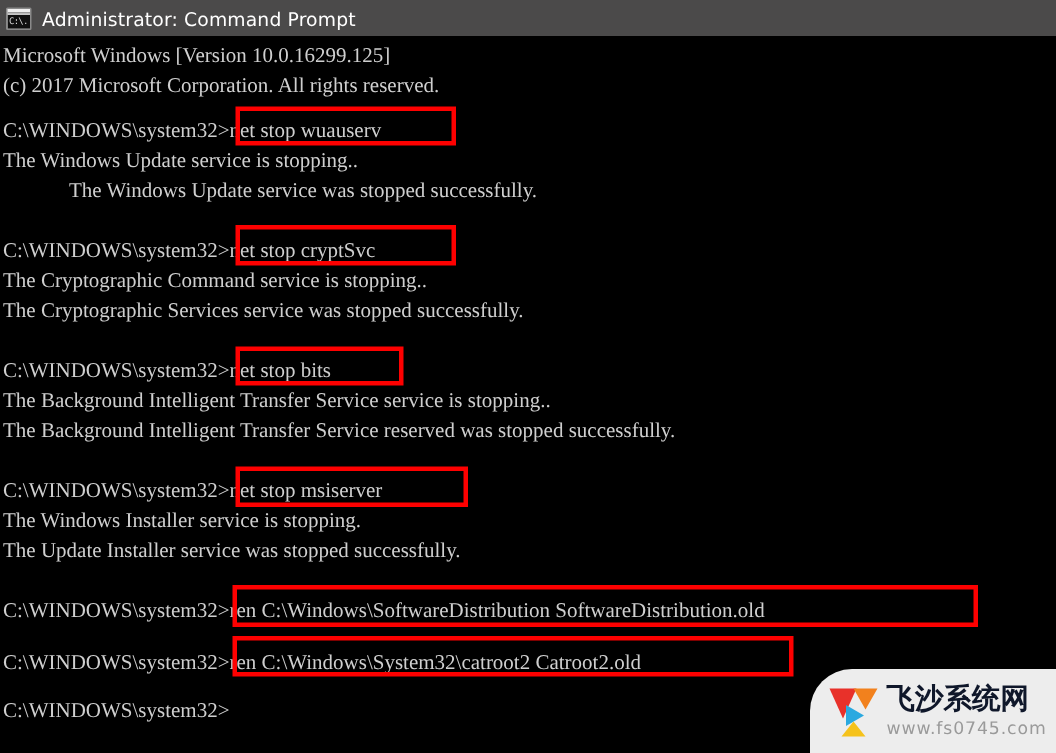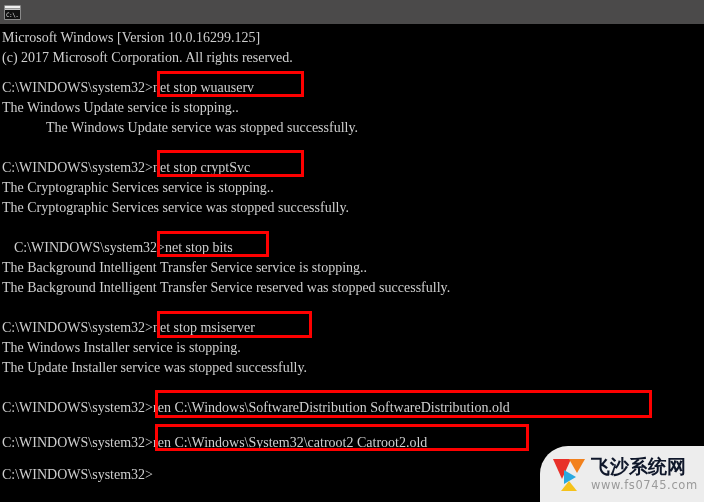--- a/index.html
+++ b/index.html
@@ -185,33 +185,34 @@
 </head>
 <body>
 
 <div id="window">
 
   <div id="titlebar">
     <div id="titlebar-icon">
       <div class="ico-title"></div>
       <div class="ico-body">C:\.</div>
     </div>
+    <span id="titlebar-text">Administrator: Command Prompt</span>
   </div>
 
   <div id="console">
     <div id="console-lines">
         <div class="line" style="top: 4px;">Microsoft Windows [Version 10.0.16299.125]</div>
         <div class="line" style="top: 24px;">(c) 2017 Microsoft Corporation. All rights reserved.</div>
         <div class="line" style="top: 54px;">C:\WINDOWS\system32&gt;net stop wuauserv</div>
         <div class="line" style="top: 74px;">The Windows Update service is stopping..</div>
         <div class="line" style="top: 94px; margin-left: 44px;">The Windows Update service was stopped successfully.</div>
         <div class="line" style="top: 134px;">C:\WINDOWS\system32&gt;net stop cryptSvc</div>
-        <div class="line" style="top: 154px;">The Cryptographic Services service is stopping..</div>
+        <div class="line" style="top: 154px;">The Cryptographic Command service is stopping..</div>
         <div class="line" style="top: 174px;">The Cryptographic Services service was stopped successfully.</div>
-        <div class="line" style="top: 214px; margin-left: 12px;">C:\WINDOWS\system32&gt;net stop bits</div>
+        <div class="line" style="top: 214px;">C:\WINDOWS\system32&gt;net stop bits</div>
         <div class="line" style="top: 234px;">The Background Intelligent Transfer Service service is stopping..</div>
         <div class="line" style="top: 254px;">The Background Intelligent Transfer Service reserved was stopped successfully.</div>
         <div class="line" style="top: 294px;">C:\WINDOWS\system32&gt;net stop msiserver</div>
         <div class="line" style="top: 314px;">The Windows Installer service is stopping.</div>
         <div class="line" style="top: 334px;">The Update Installer service was stopped successfully.</div>
         <div class="line" style="top: 374px;">C:\WINDOWS\system32&gt;ren C:\Windows\SoftwareDistribution SoftwareDistribution.old</div>
         <div class="line" style="top: 409px;">C:\WINDOWS\system32&gt;ren C:\Windows\System32\catroot2 Catroot2.old</div>
         <div class="line" style="top: 441px;">C:\WINDOWS\system32&gt;</div>
       </div>
     <div id="console-highlights">

